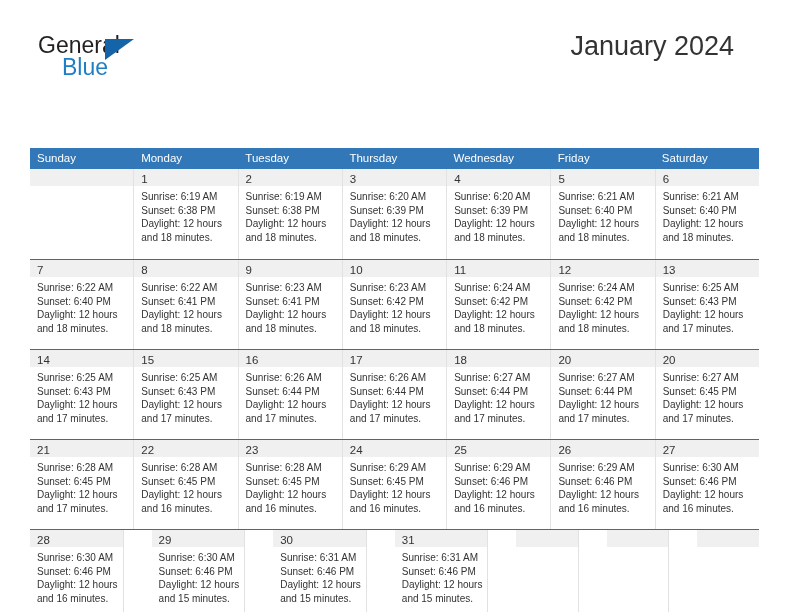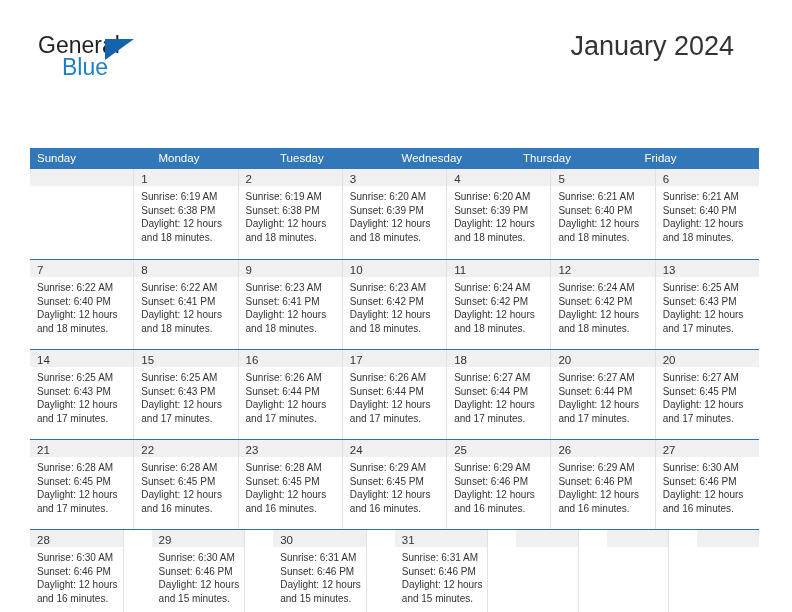--- a/index.html
+++ b/index.html
@@ -170,23 +170,24 @@
     </div>
 
   </div>
 
   <div class="calendar">
 
     <div class="weekdays">
       <div class="weekday">Sunday</div>
       <div class="weekday">Monday</div>
       <div class="weekday">Tuesday</div>
+      <div class="weekday">Thursday</div>
       <div class="weekday">Wednesday</div>
-      <div class="weekday">Thursday</div>
       <div class="weekday">Friday</div>
+      <div class="weekday">Saturday</div>
     </div>
 
     <div id="weeks-container">
         <div class="week first">
           <div class="day empty">
             <div class="daynum-band"><span class="daynum"></span></div>
           </div>
           <div class="day">
             <div class="daynum-band"><span class="daynum">1</span></div>
             <div class="day-info">

